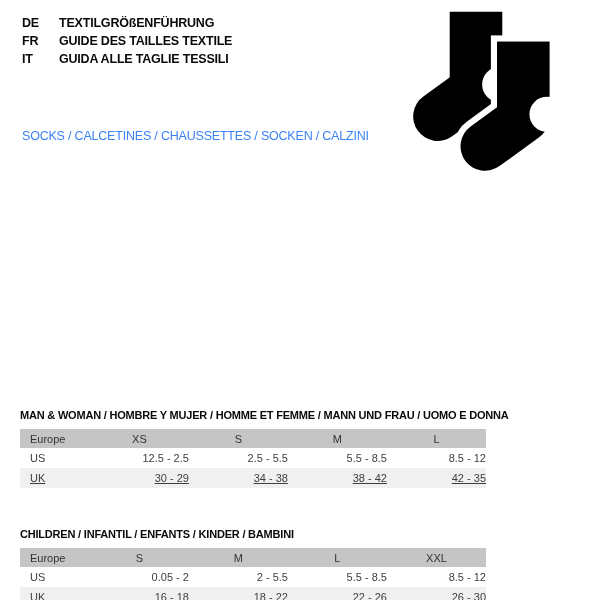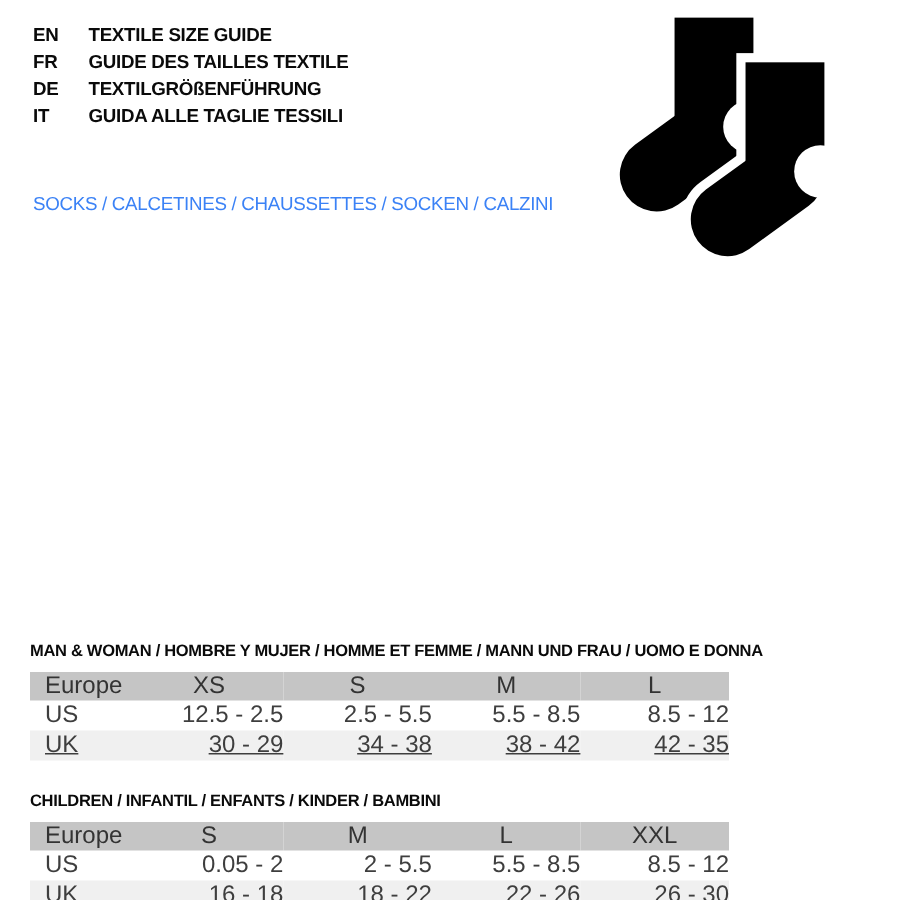--- a/index.html
+++ b/index.html
@@ -14,46 +14,43 @@
 
   
   .category{position:absolute;top:129px;left:22px;font-size:12.5px;font-weight:normal;
             color:#3b82f6;letter-spacing:-0.2px;white-space:nowrap;}
 
   
   .socks-wrap{position:absolute;top:10px;left:404px;width:158px;height:170px;}
 
   
   .size-table{position:absolute;left:20px;width:466px;}
-  .t-adults{top:428px;}
+  .t-adults{top:409px;}
   .t-children{top:528px;}
   .tbl-title{font-size:11px;line-height:12px;font-weight:bold;color:#0a0a0a;
              letter-spacing:-0.2px;margin-bottom:8px;white-space:nowrap;}
   table{border-collapse:collapse;width:100%;table-layout:fixed;
-        font-size:16px;color:#3e3e3e;}
+        font-size:11px;color:#3e3e3e;}
   th{background:#c5c5c5;font-weight:normal;height:19px;color:#333333;
      padding:0;}
   td{height:20px;text-align:right;padding:0;}
   tr.alt td{background:#f0f0f0;text-decoration:underline;}
   .first{text-align:left;padding-left:10px;}
 </style>
 </head>
 <body>
 
 <div class="canvas">
 
   <div class="lang-block">
     <div class="lang-row">
-      <span class="lang-code">EN</span><span class="lang-label">TEXTILE SIZE GUIDE</span>
+      <span class="lang-code">DE</span><span class="lang-label">TEXTILGRÖßENFÜHRUNG</span>
     </div>
     <div class="lang-row">
       <span class="lang-code">FR</span><span class="lang-label">GUIDE DES TAILLES TEXTILE</span>
-    </div>
-    <div class="lang-row">
-      <span class="lang-code">DE</span><span class="lang-label">TEXTILGRÖßENFÜHRUNG</span>
     </div>
     <div class="lang-row">
       <span class="lang-code">IT</span><span class="lang-label">GUIDA ALLE TAGLIE TESSILI</span>
     </div>
   </div>
 
   <div class="category">SOCKS / CALCETINES / CHAUSSETTES / SOCKEN / CALZINI</div>
 
   <div class="socks-wrap">
     <svg width="158" height="170" viewBox="-6 -2 176 194" xmlns="http://www.w3.org/2000/svg">

